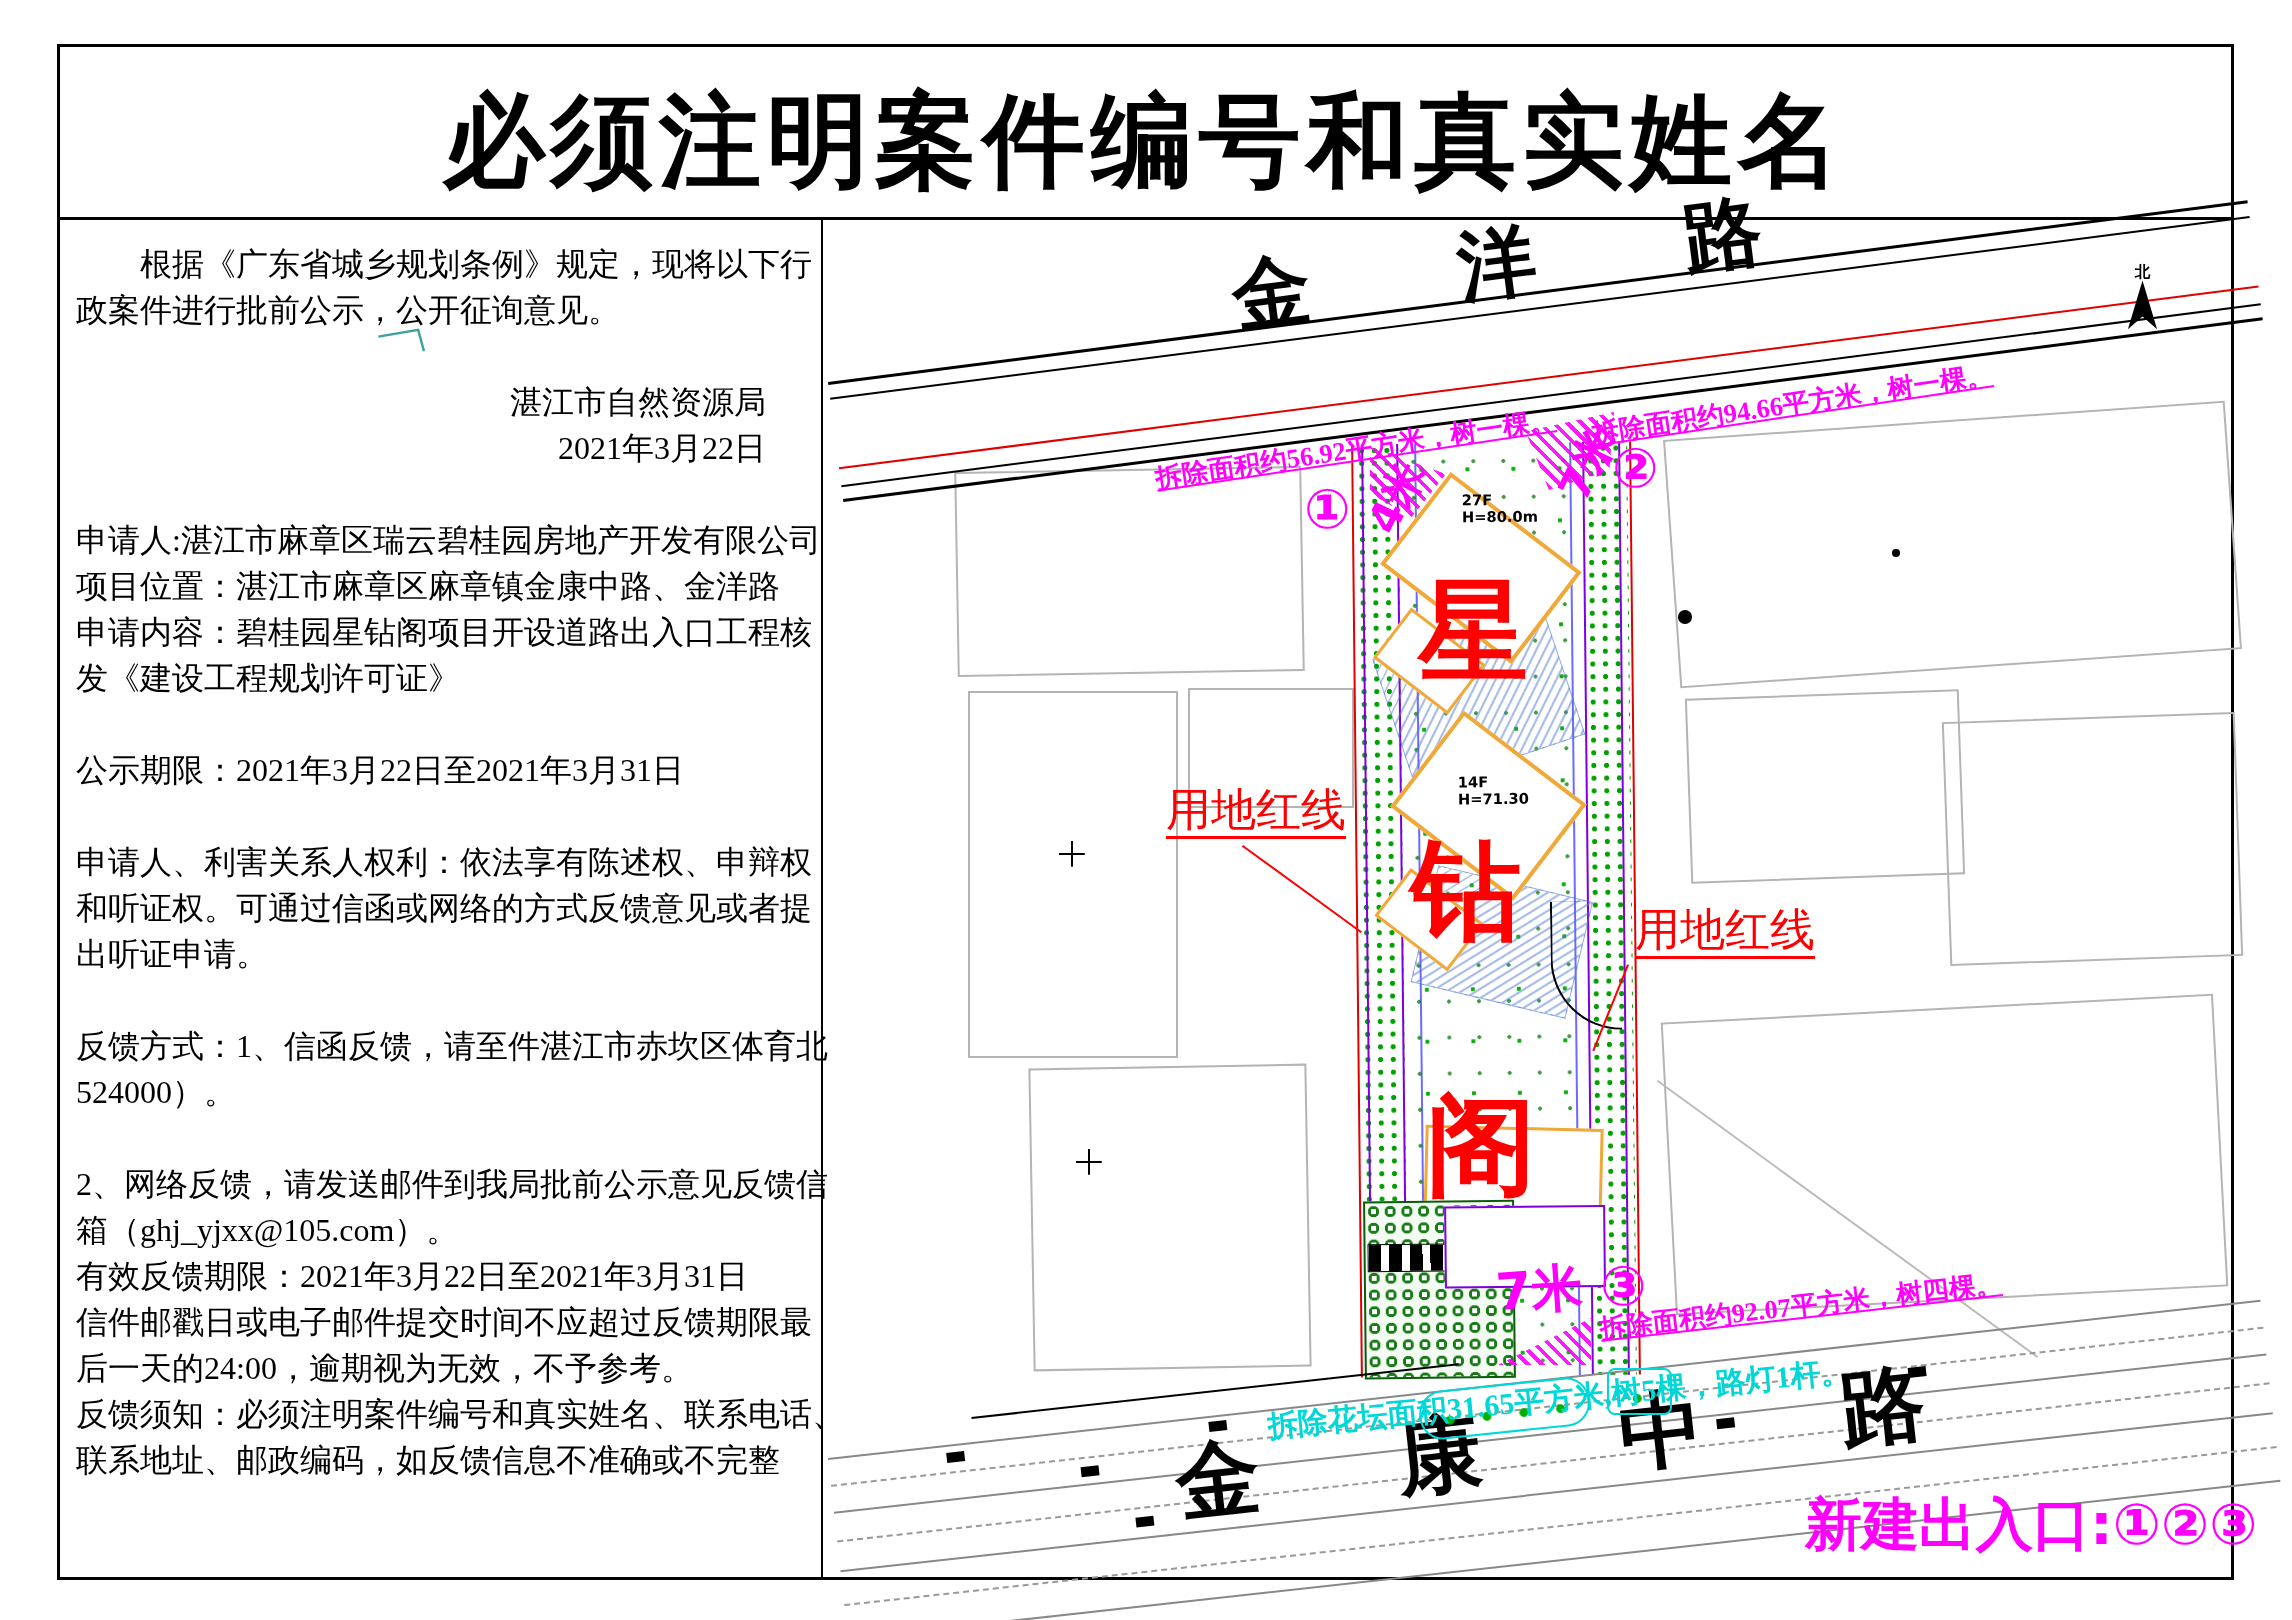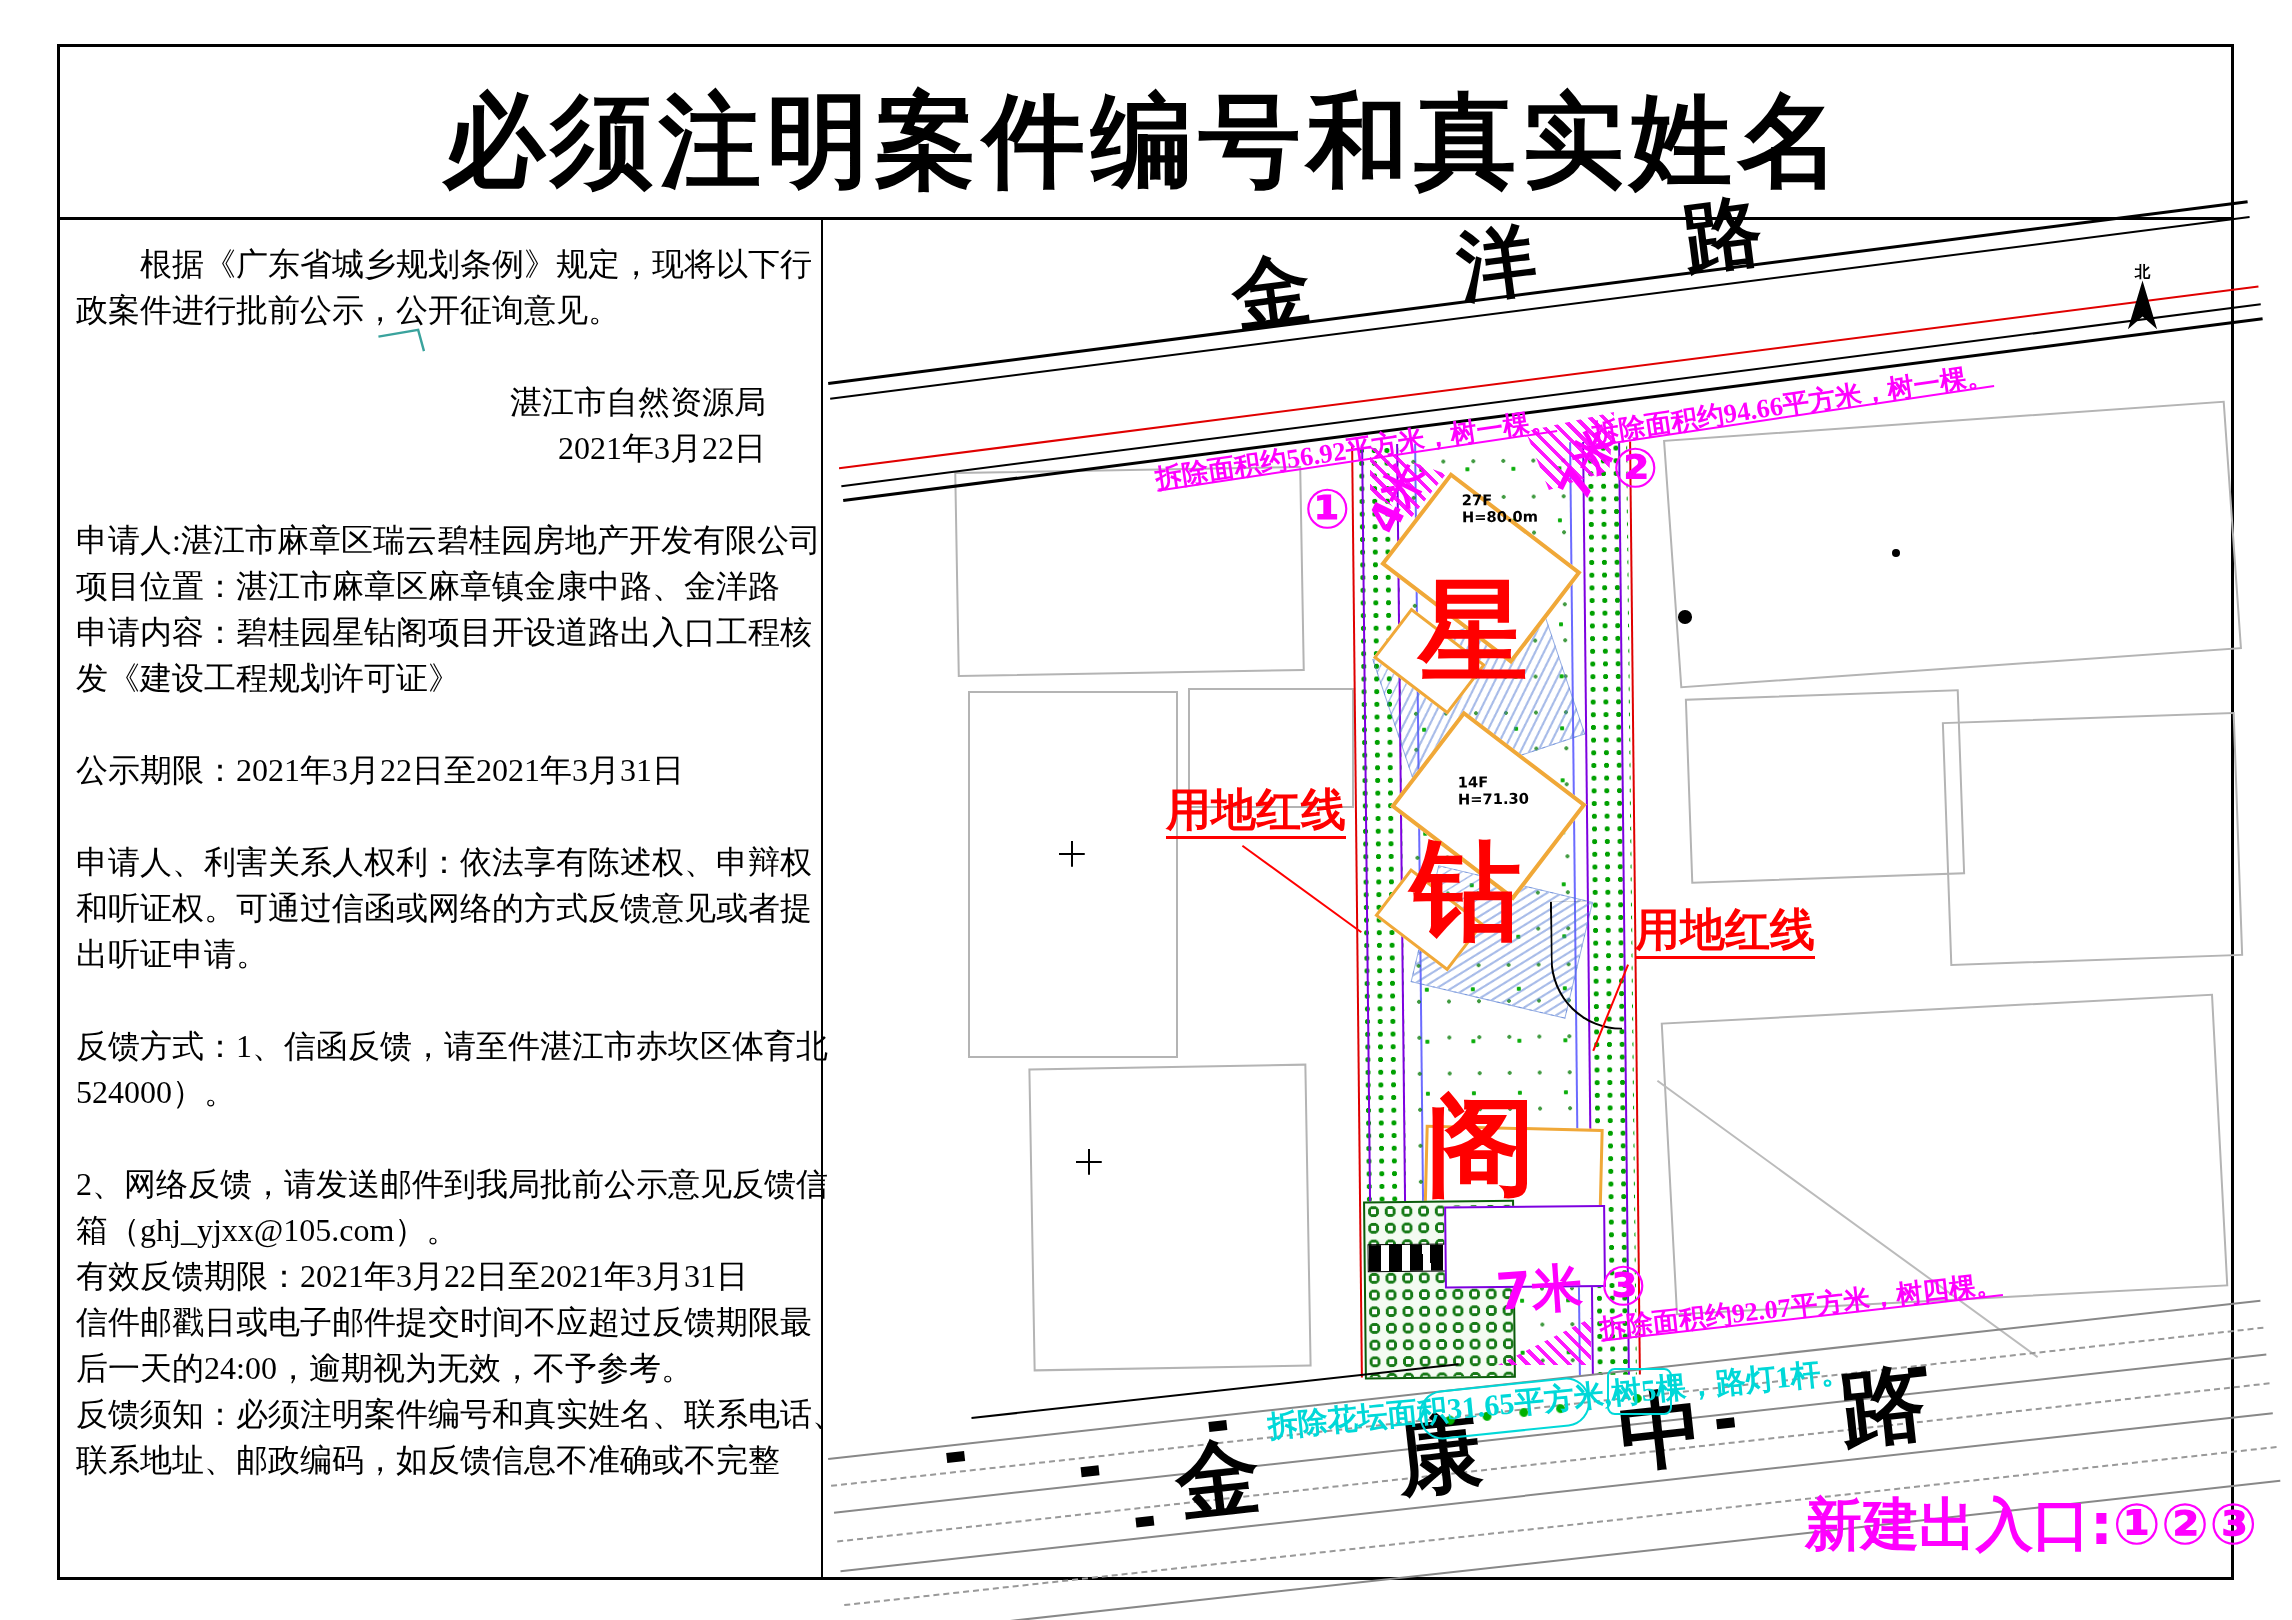--- a/index.html
+++ b/index.html
@@ -38,21 +38,21 @@
   .checker{position:absolute;background:repeating-linear-gradient(90deg,#000 0 12.7px,#fff 12.7px 20.6px);border:1px solid #000;}
   .mhatch{position:absolute;background:repeating-linear-gradient(45deg,rgba(255,0,255,.9) 0 3.9px,rgba(0,0,0,0) 3.9px 9.8px);z-index:8;}
   .demo-note{position:absolute;font-size:26.5px;font-weight:bold;color:#ff00ff;text-decoration:underline;
              white-space:nowrap;transform-origin:0 0;z-index:9;}
   .circ-num{position:absolute;color:#ff00ff;font-size:55px;font-weight:bold;
             font-family:"DejaVu Sans",sans-serif;line-height:1;z-index:9;}
   .wlabel{position:absolute;color:#ff00ff;font-weight:bold;font-family:"DejaVu Sans",sans-serif;
           line-height:1;transform-origin:50% 50%;z-index:9;}
   .sitechar{position:absolute;color:#ff0000;font-size:110px;font-weight:bold;
             font-family:"DejaVu Sans",sans-serif;line-height:1;z-index:7;}
-  .redlabel{position:absolute;color:#ff0000;font-size:45px;font-weight:bold;font-family:"DejaVu Sans",sans-serif;
+  .redlabel{position:absolute;color:#ff0000;font-size:45px;font-weight:normal;font-family:"DejaVu Sans",sans-serif;
             line-height:1.15;border-bottom:3.9px solid #ff0000;white-space:nowrap;z-index:9;}
   .leader{position:absolute;height:0;border-top:2.9px solid #ff0000;transform-origin:0 0;z-index:9;}
   .parcel{position:absolute;border:2px solid #b4b4b4;}
   .thin-diag{position:absolute;height:0;border-top:2px solid #bbb;transform-origin:0 0;}
   .plusmark{position:absolute;width:25.5px;height:25.5px;
             background:linear-gradient(#000,#000) center/2px 100% no-repeat,
                        linear-gradient(#000,#000) center/100% 2px no-repeat;}
   .cyan-note{position:absolute;color:#00d8d8;font-size:30px;font-weight:bold;white-space:nowrap;
              transform-origin:0 0;z-index:9;}
   .cloud{position:absolute;border:2.9px solid #00d8d8;border-radius:23.5px;z-index:8;

